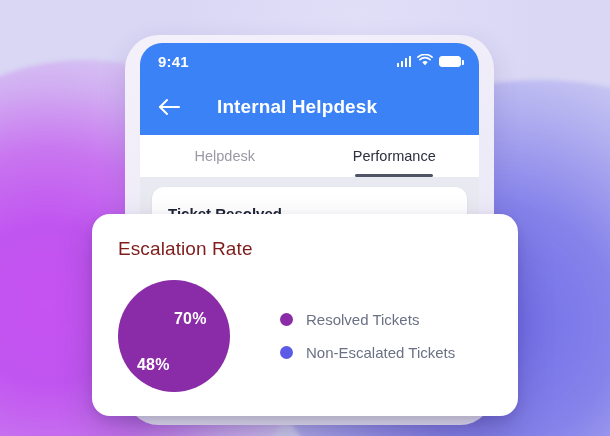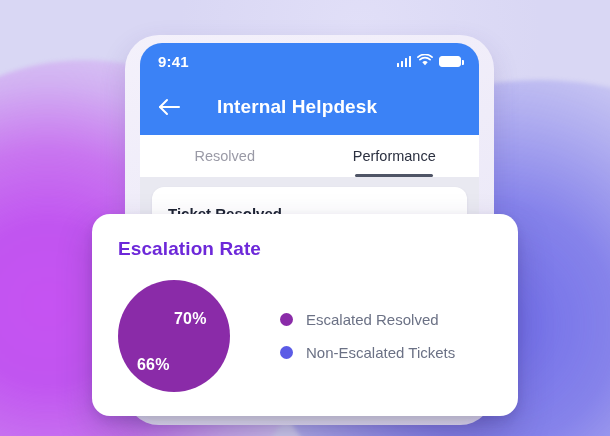--- a/index.html
+++ b/index.html
@@ -256,22 +256,22 @@
     width: 426px;
     height: 202px;
     background: #ffffff;
     border-radius: 18px;
     box-shadow: 0 16px 34px rgba(50,35,95,0.26), 0 4px 10px rgba(50,35,95,0.12);
     padding: 24px 26px 0 26px;
     box-sizing: border-box;
   }
   .float-card-title {
     font-size: 19px;
-    font-weight: bold;
-    color: #6d28d9;
+    font-weight: normal;
+    color: #7f1d1d;
     letter-spacing: 0.1px;
   }
 
   .chart-row {
     display: flex;
     align-items: center;
     margin-top: 20px;
   }
   .pie-wrap {
     position: relative;
@@ -357,47 +357,47 @@
           <svg width="24" height="20" viewBox="0 0 24 20">
             <path d="M22 10 H3" stroke="#ffffff" stroke-width="2" stroke-linecap="round" fill="none"></path>
             <path d="M10 3 L3 10 L10 17" stroke="#ffffff" stroke-width="2" stroke-linecap="round" stroke-linejoin="round" fill="none"></path>
           </svg>
         </span>
         <span class="appbar-title">Internal Helpdesk</span>
       </div>
     </div>
 
     <div class="tab-bar">
-      <div class="tab">Resolved</div>
+      <div class="tab">Helpdesk</div>
       <div class="tab active">Performance</div>
     </div>
 
     <div class="app-body">
       <div class="inner-card">
         <div class="inner-card-title">Ticket Resolved</div>
       </div>
     </div>
 
   </div>
 
   <div class="float-card">
     <div class="float-card-title">Escalation Rate</div>
 
     <div class="chart-row">
 
       <div class="pie-wrap">
         <div class="pie" id="pie-slices" style="background: conic-gradient(rgb(138, 43, 168) 170deg, rgb(138, 43, 168) 422deg, rgb(91, 91, 230) 422deg, rgb(91, 91, 230) 530deg);"></div>
         <span class="pie-label lbl-a">70%</span>
-        <span class="pie-label lbl-b">66%</span>
+        <span class="pie-label lbl-b">48%</span>
       </div>
 
       <div class="legend">
         <div class="legend-item">
           <span class="legend-dot" id="dot-0" style="background: rgb(138, 43, 168);"></span>
-          <span class="legend-text">Escalated Resolved</span>
+          <span class="legend-text">Resolved Tickets</span>
         </div>
         <div class="legend-item">
           <span class="legend-dot" id="dot-1" style="background: rgb(91, 91, 230);"></span>
           <span class="legend-text">Non-Escalated Tickets</span>
         </div>
       </div>
 
     </div>
   </div>
 

